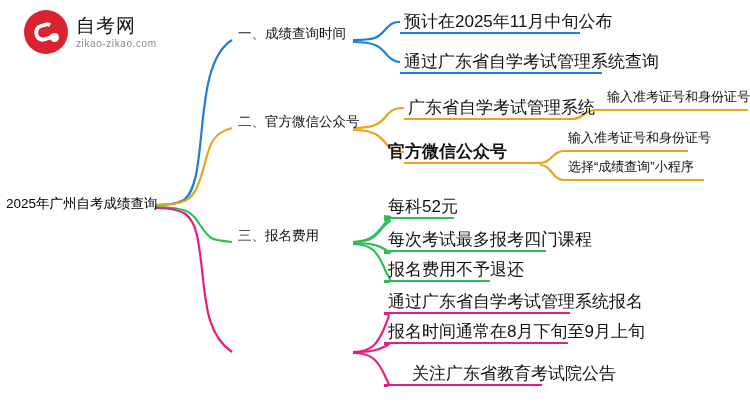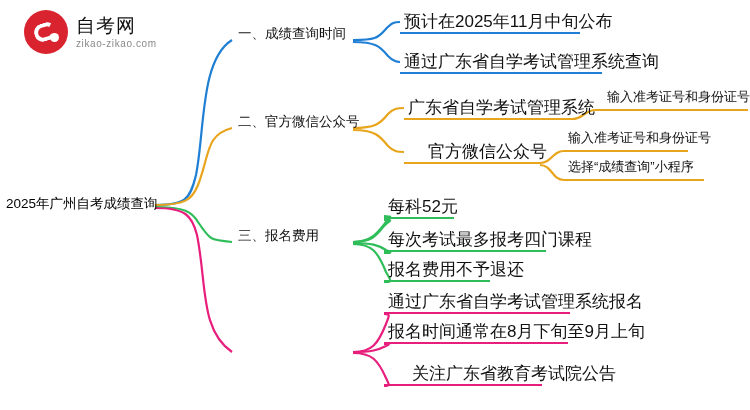--- a/index.html
+++ b/index.html
@@ -168,21 +168,21 @@
 
   <div class="node root-label" style="left:6px; top:196px;">2025年广州自考成绩查询</div>
 
   <div class="node lvl1" style="left:238px; top:26px;">一、成绩查询时间</div>
   <div class="node lvl2" style="left:404px; top:12px;">预计在2025年11月中旬公布</div>
   <div class="node lvl2" style="left:404px; top:52px;">通过广东省自学考试管理系统查询</div>
 
   <div class="node lvl1" style="left:238px; top:114px;">二、官方微信公众号</div>
   <div class="node lvl2" style="left:408px; top:98px;">广东省自学考试管理系统</div>
   <div class="node lvl3" style="left:600px; top:89px;margin-left:7px;">输入准考证号和身份证号</div>
-  <div class="node lvl2" style="left:428px; top:142px;">官方微信公众号</div>
+  <div class="node lvl2" style="left:388px; top:142px;font-weight:bold;">官方微信公众号</div>
   <div class="node lvl3" style="left:568px; top:130px;">输入准考证号和身份证号</div>
   <div class="node lvl3" style="left:568px; top:159px;">选择“成绩查询”小程序</div>
 
   <div class="node lvl1" style="left:238px; top:228px;">三、报名费用</div>
   <div class="node lvl2" style="left:388px; top:197px;">每科52元</div>
   <div class="node lvl2" style="left:388px; top:230px;">每次考试最多报考四门课程</div>
   <div class="node lvl2" style="left:388px; top:260px;">报名费用不予退还</div>
 
   <div class="node lvl2" style="left:388px; top:292px;">通过广东省自学考试管理系统报名</div>
   <div class="node lvl2" style="left:388px; top:322px;">报名时间通常在8月下旬至9月上旬</div>

